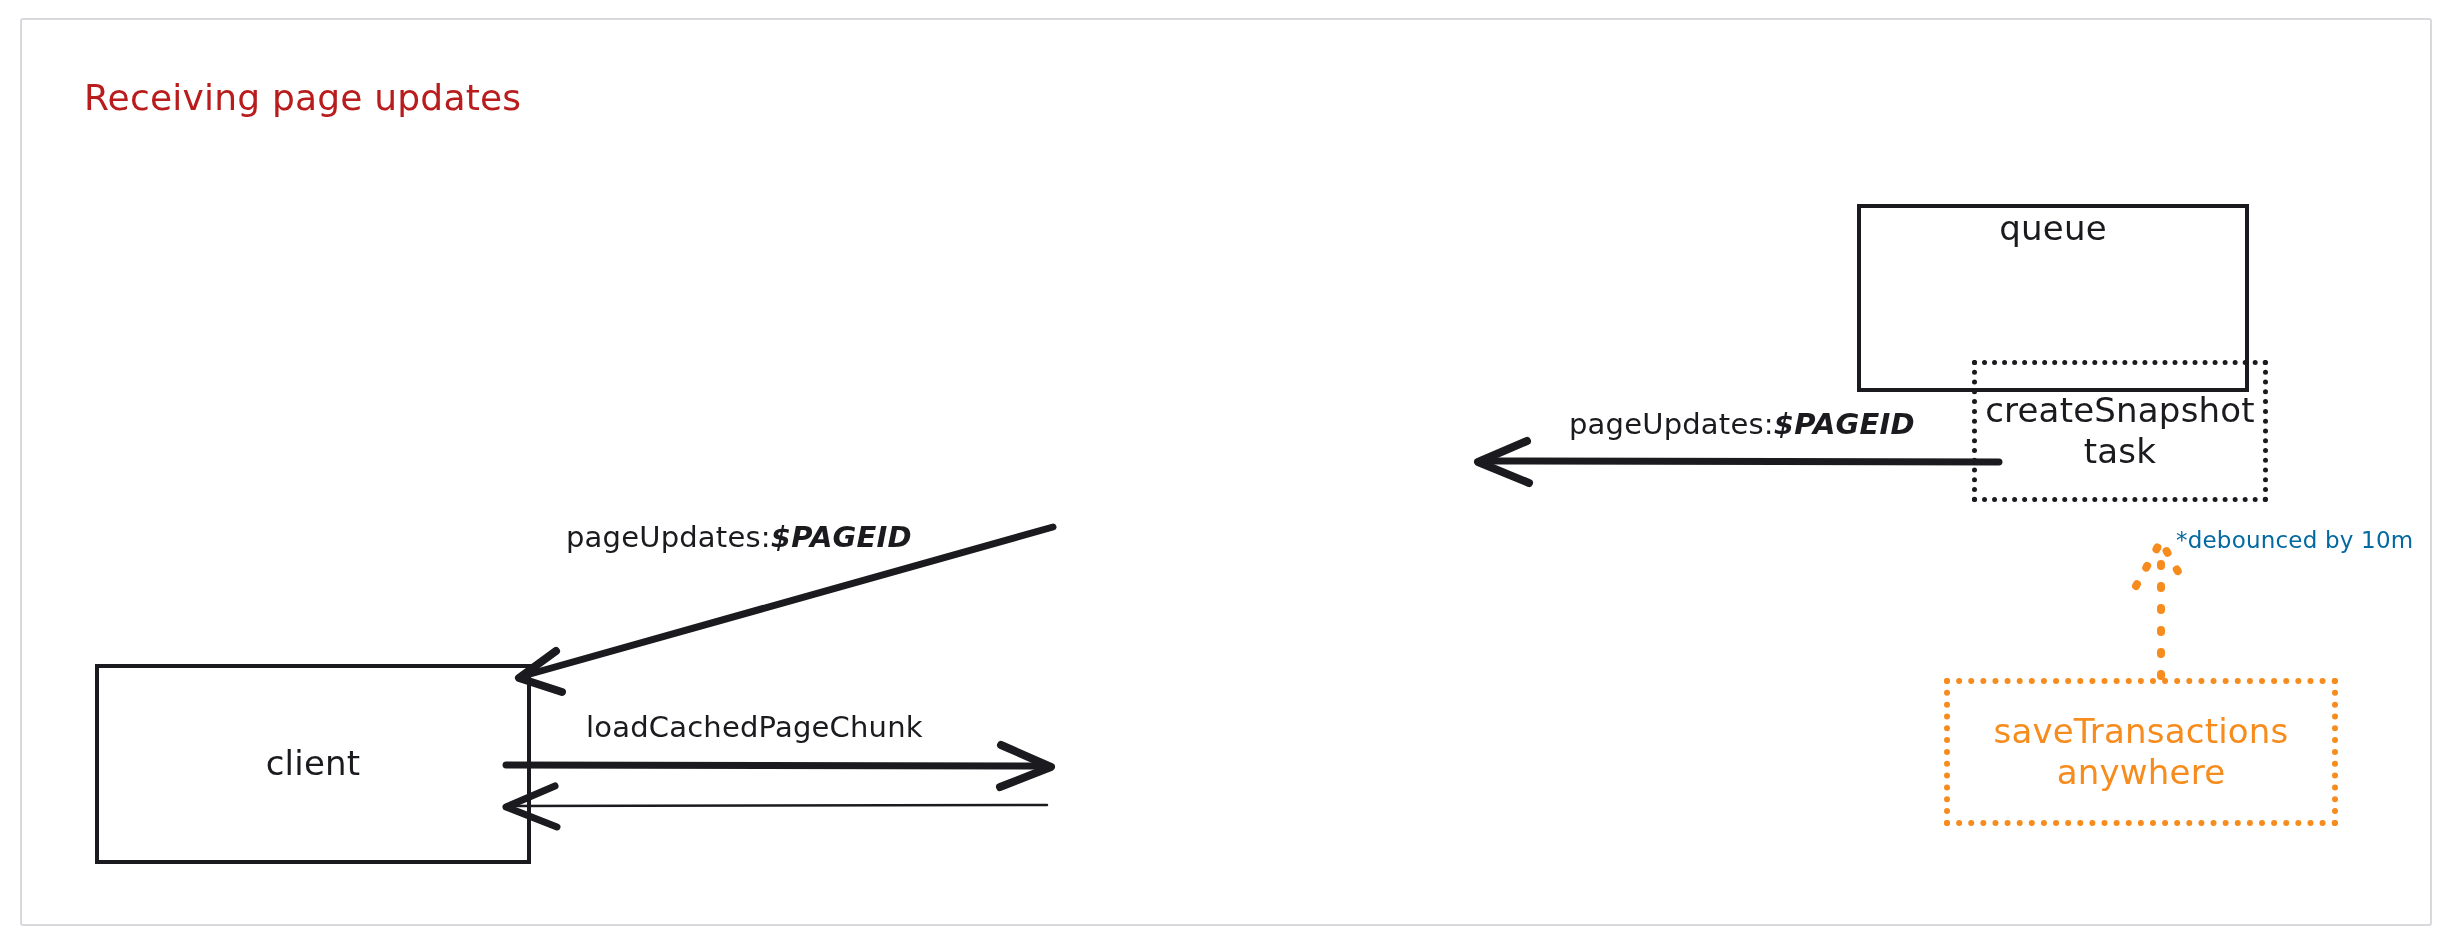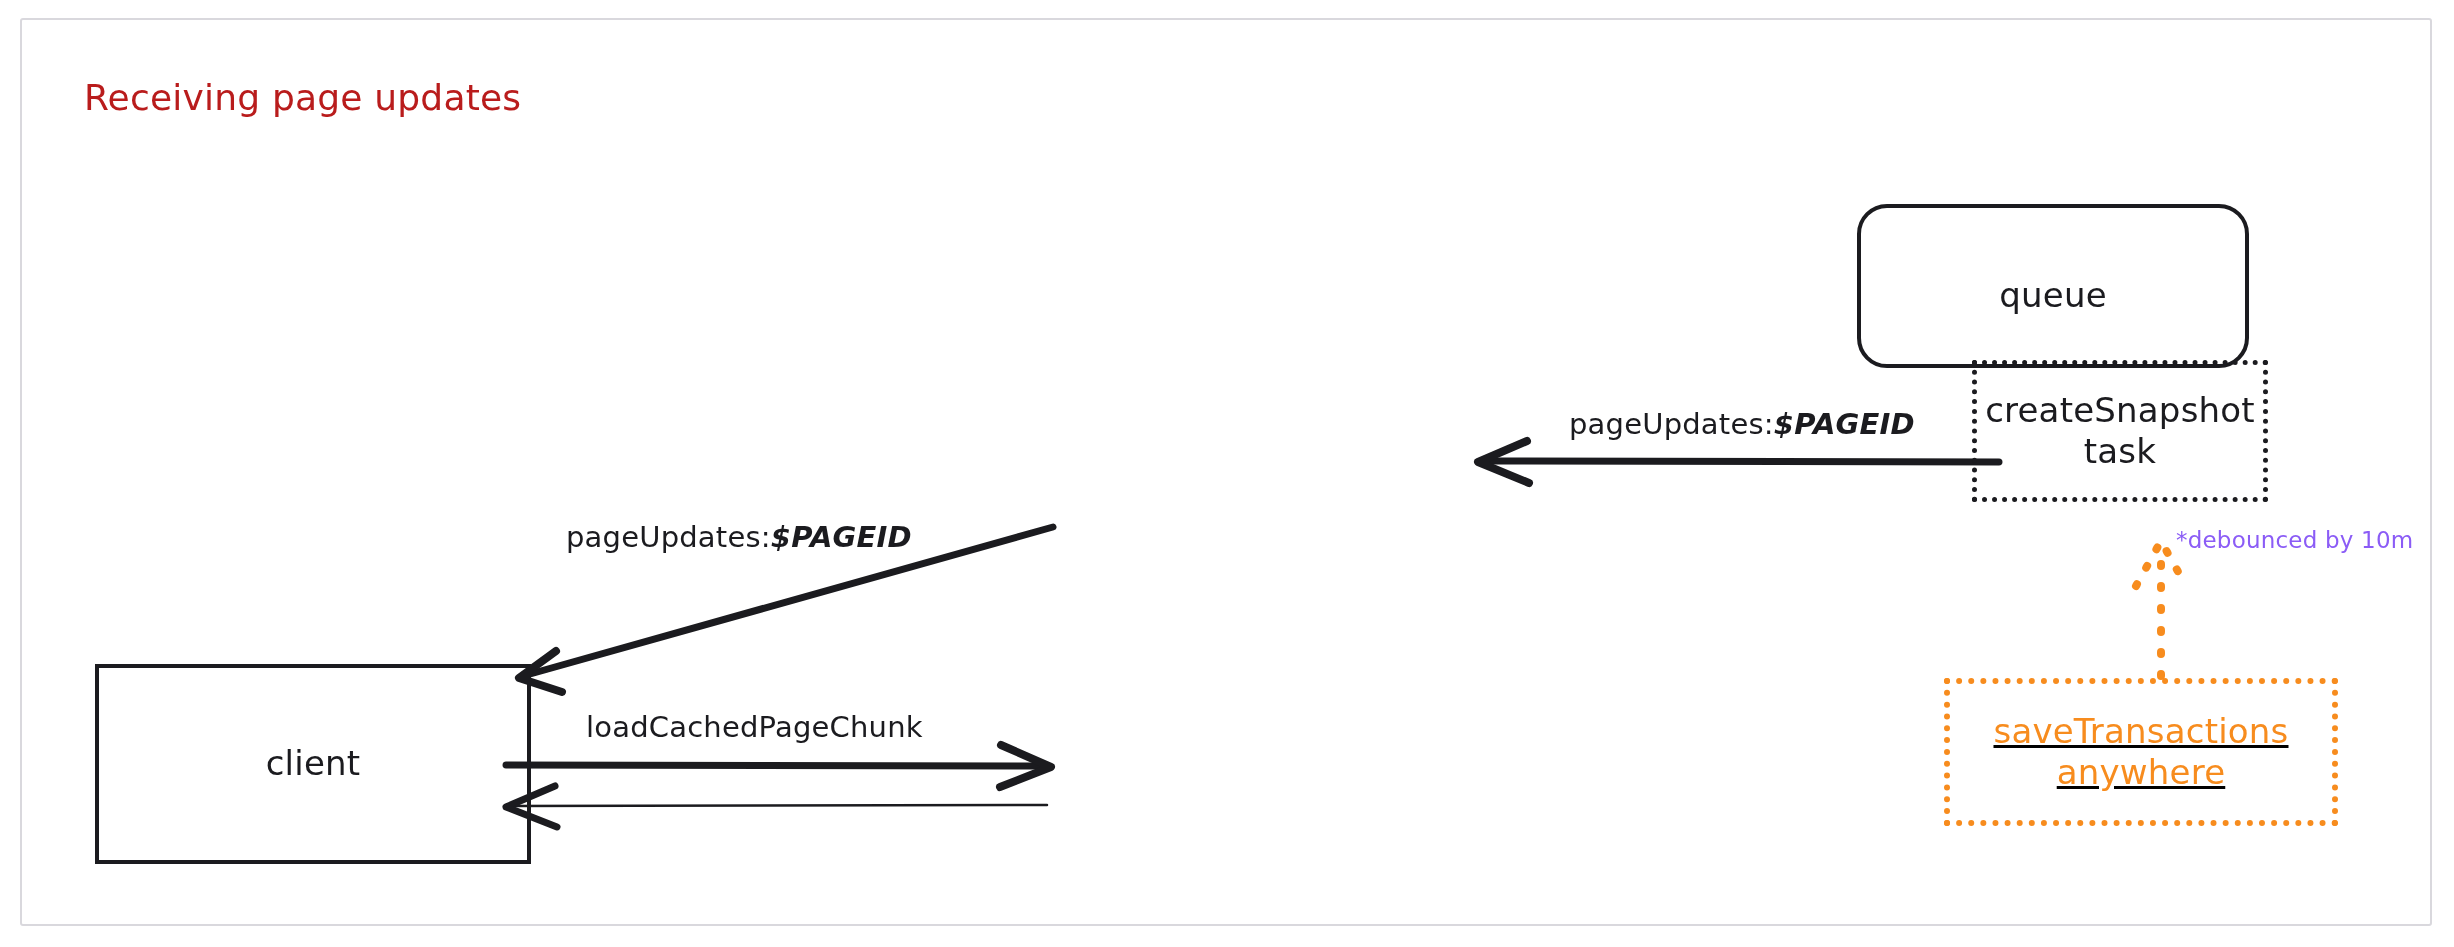--- a/index.html
+++ b/index.html
@@ -69,31 +69,30 @@
     font-weight: 500;
   }
   .solid-box {
     border: 4px solid #1b1b1f;
   }
   .dotted-box {
     border: 5px dotted #1b1b1f;
   }
   .orange-box {
     border: 6px dotted #f78c1e;
-    text-decoration: underline;
   }
   .orange-box .node-label {
     color: #f78c1e;
   }
 
   #node-client      { left: 95px;  top: 664px; width: 436px;  height: 200px; }
   #node-api         { left: 1056px;top: 660px; width: 400px;  height: 187px; }
   #node-messagestore{ left: 1058px;top: 365px; width: 398px;  height: 195px; }
-  #node-queue       { left: 1857px;top: 204px; width: 392px;  height: 164px;
-                      align-items: flex-end; padding-bottom: 48px; border-radius: 30px; }
+  #node-queue       { left: 1857px;top: 204px; width: 392px;  height: 188px;
+                      align-items: flex-start; padding-bottom: 48px; }
   #node-createsnapshot { left: 1972px; top: 360px; width: 296px; height: 142px; }
   #node-savetransactions { left: 1944px; top: 678px; width: 394px; height: 148px; }
 
   
   .edge-label {
     position: absolute;
     font-size: 29px;
     color: #1b1b1f;
     white-space: nowrap;
     font-weight: 500;
@@ -103,21 +102,21 @@
     font-weight: 700;
   }
   #label-pageupdates-client   { left: 566px;  top: 520px; }
   #label-pageupdates-queue    { left: 1569px; top: 407px; }
   #label-loadcached           { left: 586px;  top: 710px; }
   #note-debounced {
     position: absolute;
     left: 2176px;
     top: 527px;
     font-size: 23px;
-    color: #8b5cf6;
+    color: #0369a1;
     white-space: nowrap;
     font-weight: 500;
   }
 </style>
 </head>
 <body>
 
 <div id="canvas">
 
   <div id="frame"></div>

